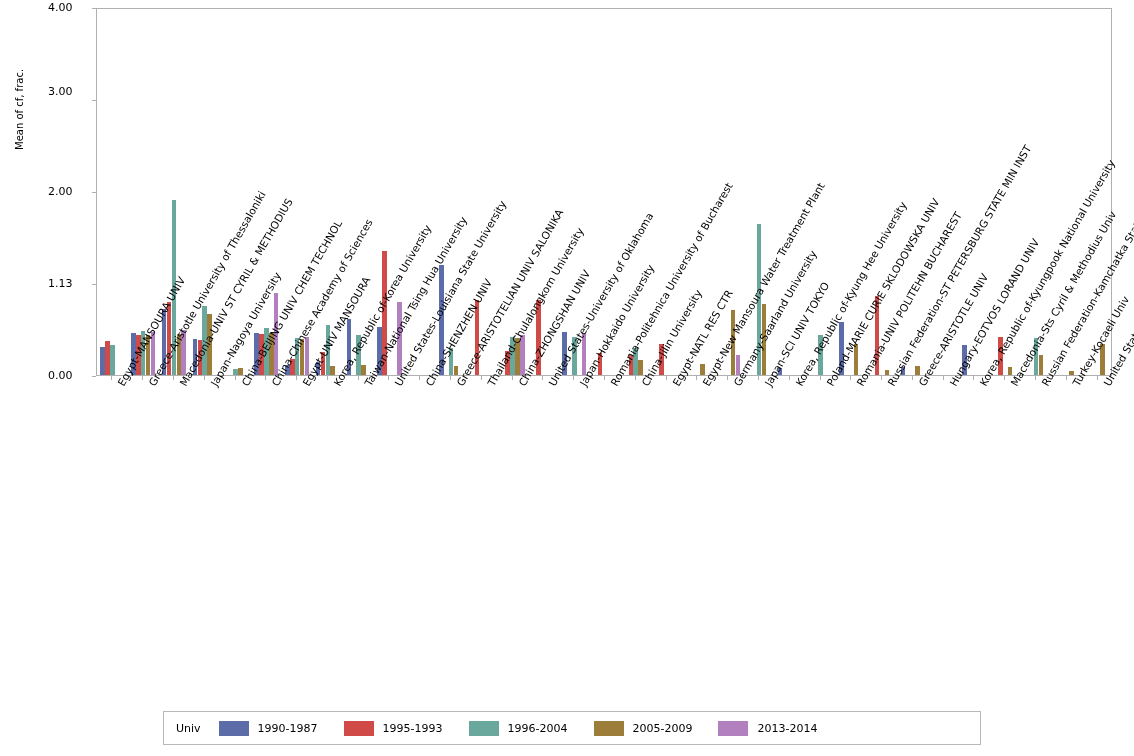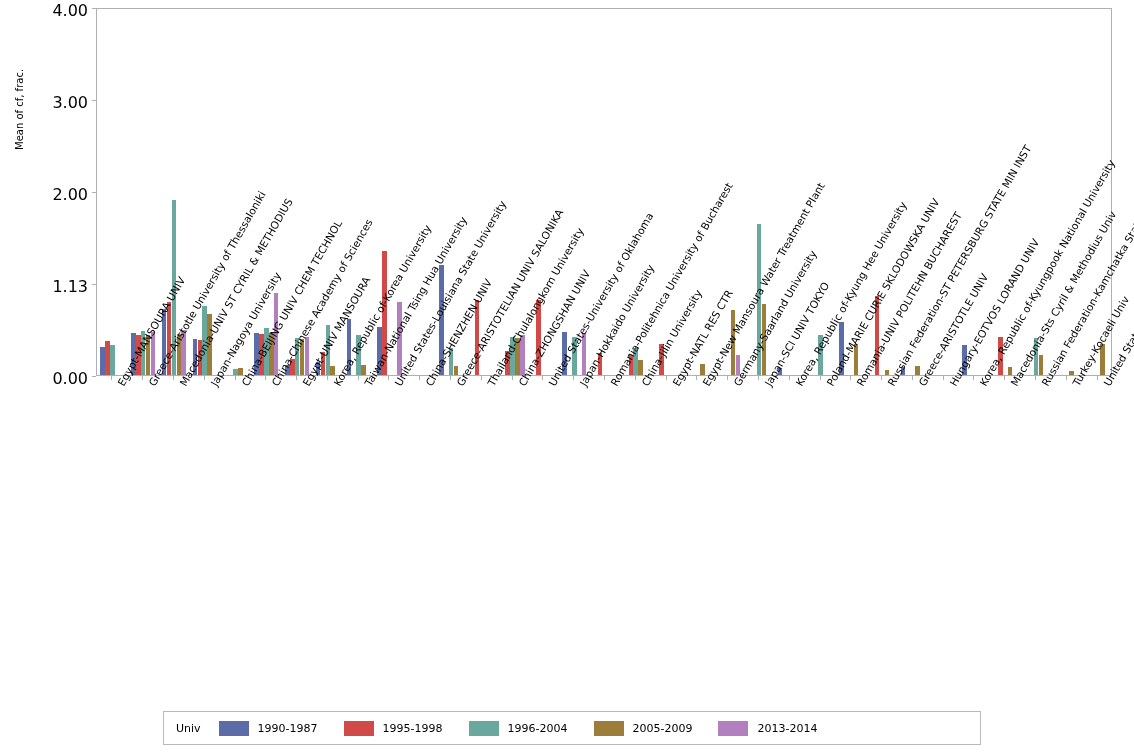--- a/index.html
+++ b/index.html
@@ -30,22 +30,21 @@
     left:14px;top:150px;
     width:16px;
     font-size:10px;
     transform:rotate(-90deg);
     transform-origin:left top;
     white-space:nowrap;
   }
   .ytick-label{
     position:absolute;
     width:40px;
-    text-align:right;
-    font-size:16px;
+    font-size:11px;
     color:#000;
   }
   .ytick-mark{
     position:absolute;
     width:4px;height:1px;
     background:#b0b0b0;
   }
 
   
   .group{
@@ -107,21 +106,21 @@
 
   <div class="ylabel-text">Mean of cf, frac.</div>
 
   <div id="yticks">
       <div class="ytick-label" style="left: 48px; top: 369px;">0.00</div>
       <div class="ytick-mark" style="left: 92px; top: 376px;"></div>
       <div class="ytick-label" style="left: 48px; top: 277px;">1.13</div>
       <div class="ytick-mark" style="left: 92px; top: 284px;"></div>
       <div class="ytick-label" style="left: 48px; top: 185px;">2.00</div>
       <div class="ytick-mark" style="left: 92px; top: 192px;"></div>
-      <div class="ytick-label" style="left: 48px; top: 93px;">3.00</div>
+      <div class="ytick-label" style="left: 48px; top: 85px;">3.00</div>
       <div class="ytick-mark" style="left: 92px; top: 100px;"></div>
       <div class="ytick-label" style="left: 48px; top: 1px;">4.00</div>
       <div class="ytick-mark" style="left: 92px; top: 8px;"></div>
     </div>
 
   <div class="plot-frame">
     <div class="plot-area" id="plot-area">
         <div class="group" style="left: 0px; width: 30.7879px;">
           <div class="bar" style="left: 3.29394px; width: 4.6px; height: 27.6px; background: rgb(91, 108, 168);"></div>
           <div class="bar" style="left: 8.19394px; width: 4.6px; height: 34.04px; background: rgb(208, 75, 72);"></div>
@@ -336,21 +335,21 @@
 
   <div class="legend">
     <span class="legend-title">Univ</span>
     <div id="legend-items" style="display:flex;align-items:center;">
         <div class="legend-item">
           <span class="legend-swatch" style="background: rgb(91, 108, 168);"></span>
           <span class="legend-label">1990-1987</span>
         </div>
         <div class="legend-item">
           <span class="legend-swatch" style="background: rgb(208, 75, 72);"></span>
-          <span class="legend-label">1995-1998</span>
+          <span class="legend-label">1995-1993</span>
         </div>
         <div class="legend-item">
           <span class="legend-swatch" style="background: rgb(106, 167, 156);"></span>
           <span class="legend-label">1996-2004</span>
         </div>
         <div class="legend-item">
           <span class="legend-swatch" style="background: rgb(157, 125, 58);"></span>
           <span class="legend-label">2005-2009</span>
         </div>
         <div class="legend-item">

